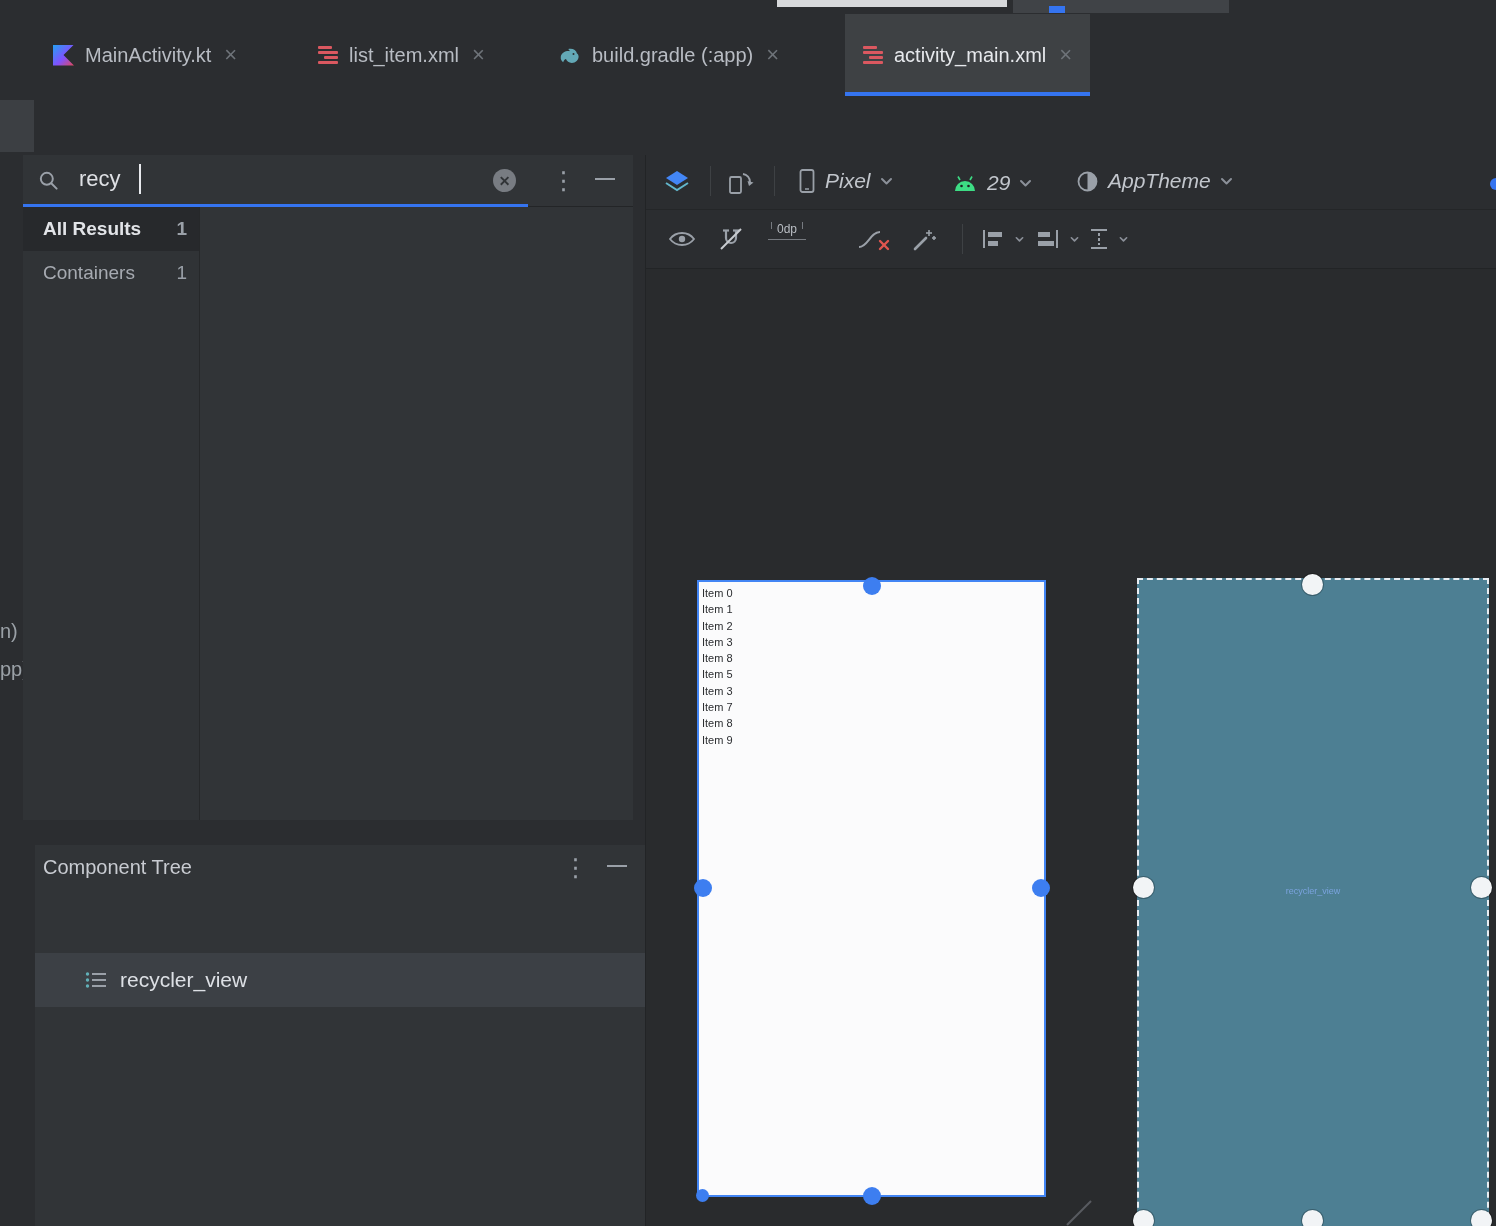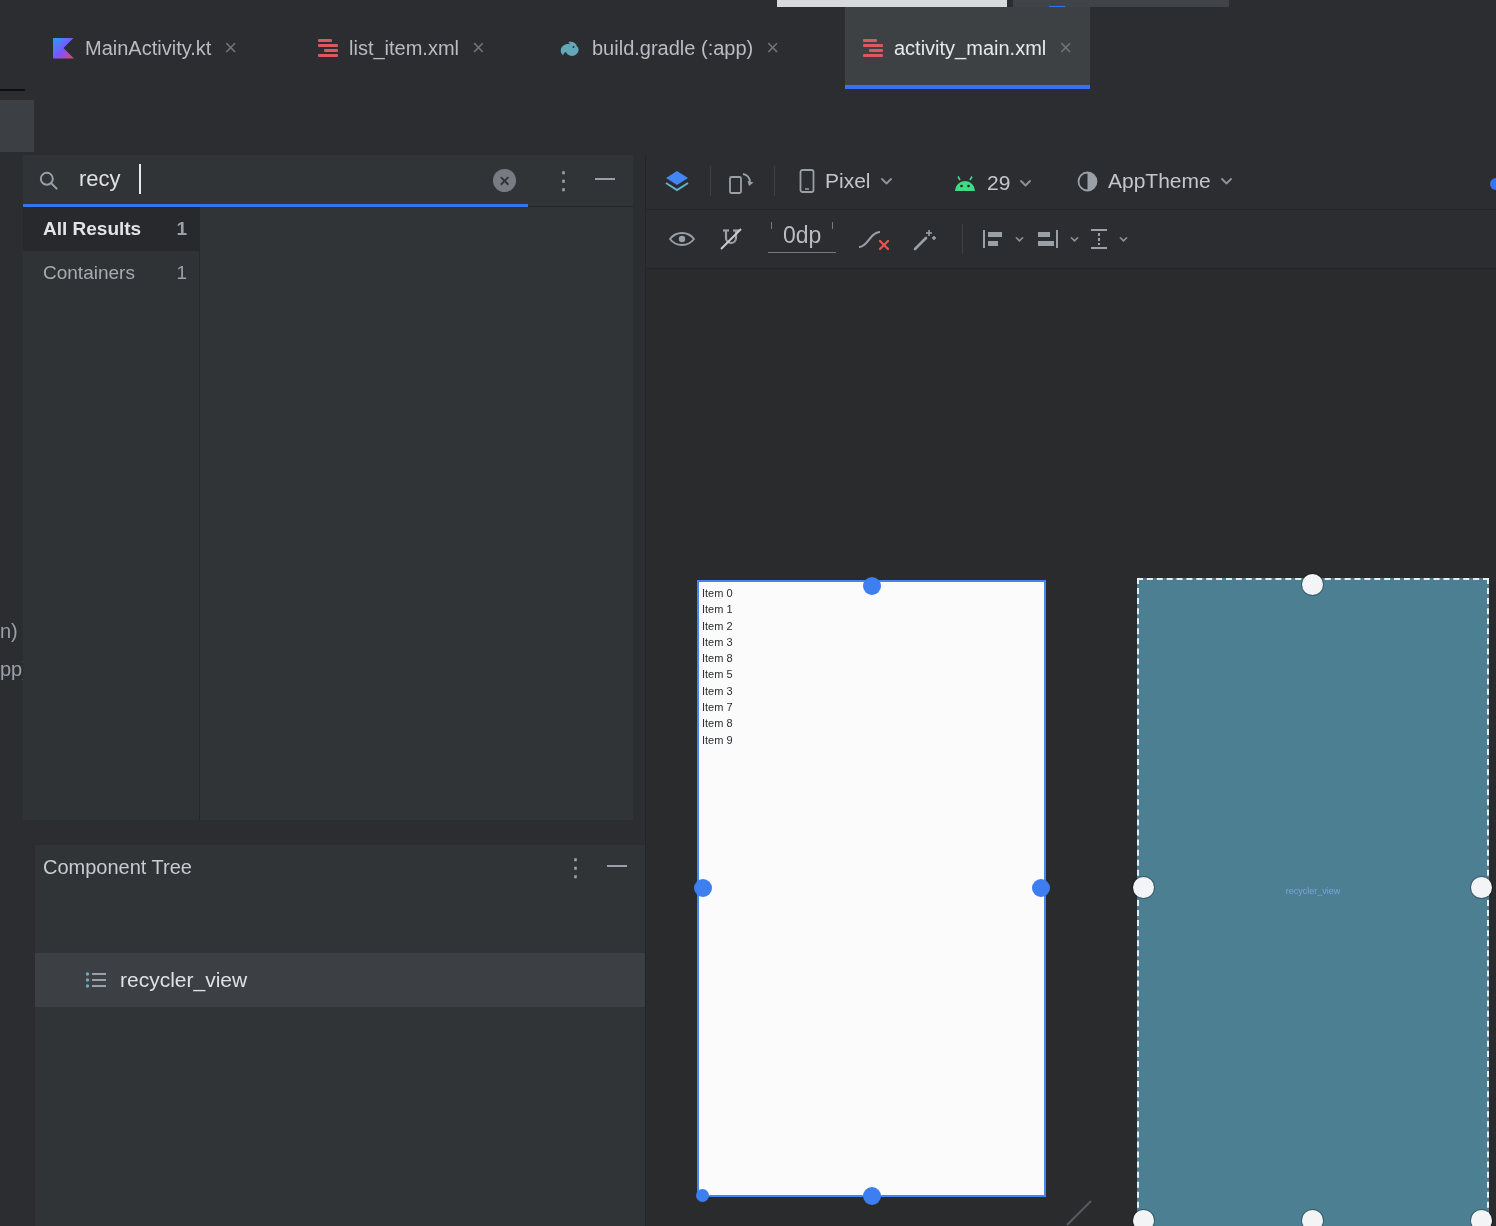--- a/index.html
+++ b/index.html
@@ -12,21 +12,21 @@
   .frag-b { position:absolute; left:1013px; top:0; width:216px; height:13px; background:#404347; }
   .frag-blue { position:absolute; left:36px; top:6px; width:16px; height:7px; background:#3574f0; display:block; }
   .left-notch { position:absolute; left:0; top:28px; width:25px; height:63px; background:#0e0f10; }
   .notch-dash { position:absolute; left:4px; top:28px; width:15px; height:4px; background:#dfe1e3; display:block; }
   .left-stripe-btn { position:absolute; left:0; top:100px; width:34px; height:52px; background:#3c3f43; }
   .clip-label { position:absolute; left:0; font-size:20px; color:#9aa0a6; }
   .clip-a { top:620px; }
   .clip-b { top:658px; }
 
   
-  .tabbar { position:absolute; left:0; top:7px; width:100%; height:82px; background:#2b2d30; }
+  .tabbar { position:absolute; left:0; top:14px; width:100%; height:82px; background:#2b2d30; }
   .tab { position:absolute; top:0; height:82px; display:flex; align-items:center; gap:11px; padding:0 18px; font-size:20px; color:#b8bcc3; cursor:default; }
   .tab.active { background:#3e4144; color:#e6e8ec; }
   .tab.active::after { content:""; position:absolute; left:0; right:0; bottom:0; height:4px; background:#3574f0; }
   .tab-close { font-size:22px; color:#6e7379; line-height:1; padding-left:2px; }
   .kt-icon { width:21px; height:21px; background:linear-gradient(135deg,#24a0f2 0%,#7f52ff 55%,#e44857 100%); clip-path:polygon(0 0,100% 0,50% 50%,100% 100%,0 100%); }
   .xml-icon { width:20px; height:19px; display:flex; flex-direction:column; justify-content:space-between; }
   .xml-icon i { display:block; height:3.5px; background:#db5860; border-radius:1px; }
   .xml-icon i:nth-child(1){ width:70%; }
   .xml-icon i:nth-child(2){ width:100%; }
   .xml-icon i:nth-child(3){ width:70%; margin-left:auto; }
@@ -58,26 +58,26 @@
   .ctree { position:absolute; left:35px; top:845px; width:610px; height:381px; background:#313437; }
   .ctree-head { position:absolute; left:0; top:0; width:100%; height:46px; }
   .ctree-title { position:absolute; left:8px; top:11px; font-size:20px; color:#c8cbd1; }
   .ctree-head .kebab { position:absolute; left:528px; top:10px; }
   .ctree-head .minim { position:absolute; left:572px; top:9px; }
   .tree-row { position:absolute; left:0; width:100%; display:flex; align-items:center; gap:12px; font-size:21px; color:#ced1d7; }
   .row-cl { top:52px; height:48px; padding-left:15px; background:#343739; }
   .row-rv { top:108px; height:54px; padding-left:49px; background:#3c4045; color:#dde0e5; }
 
   
-  .dtoolbar1 { position:absolute; left:646px; top:155px; width:850px; height:53px; background:#2b2d30; }
+  .dtoolbar1 { position:absolute; left:646px; top:155px; width:850px; height:53px; background:#2b2d30;font-style:italic; }
   .dtoolbar2 { position:absolute; left:646px; top:210px; width:850px; height:58px; background:#2b2d30; }
   .g { position:absolute; display:inline-flex; align-items:center; gap:9px; }
   .dd-label { font-size:21px; color:#c2c6cc; }
   .vdiv { position:absolute; width:1px; height:30px; top:11px; background:#3e4144; }
-  .margin-ctl { position:absolute; left:122px; top:12px; display:inline-flex; align-items:flex-start; gap:11px; color:#b9bdc3; font-size:23px; border-bottom:1px solid #767a80; padding:0 3px 3px; }
+  .margin-ctl { position:absolute; left:122px; top:12px; display:inline-flex; align-items:flex-start; gap:5px; color:#b9bdc3; font-size:12px; border-bottom:1px solid #767a80; padding:0 3px 3px; }
   .tick { width:1px; height:7px; background:#767a80; display:inline-block; }
   .row-div1 { position:absolute; left:646px; top:209px; width:850px; height:1px; background:#242628; }
   .row-div2 { position:absolute; left:646px; top:268px; width:850px; height:1px; background:#222426; }
   .main-vdiv { position:absolute; left:645px; top:155px; width:1px; height:1071px; background:#222426; }
   .blue-edge-dot { position:absolute; left:1490px; top:178px; width:12px; height:12px; border-radius:50%; background:#3574f0; }
 
   
   .surface { position:absolute; left:646px; top:269px; width:850px; height:957px; background:#292b2d; }
   .preview-design { position:absolute; left:697px; top:580px; width:349px; height:617px; background:#fbfbfc; border:2px solid #4285f4; }
   .preview-items { padding:3px 0 0 3px; }

